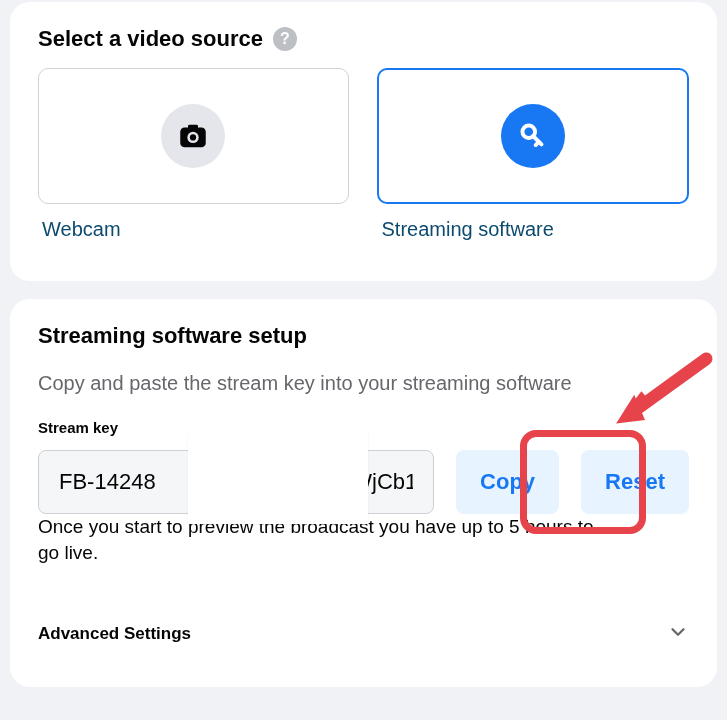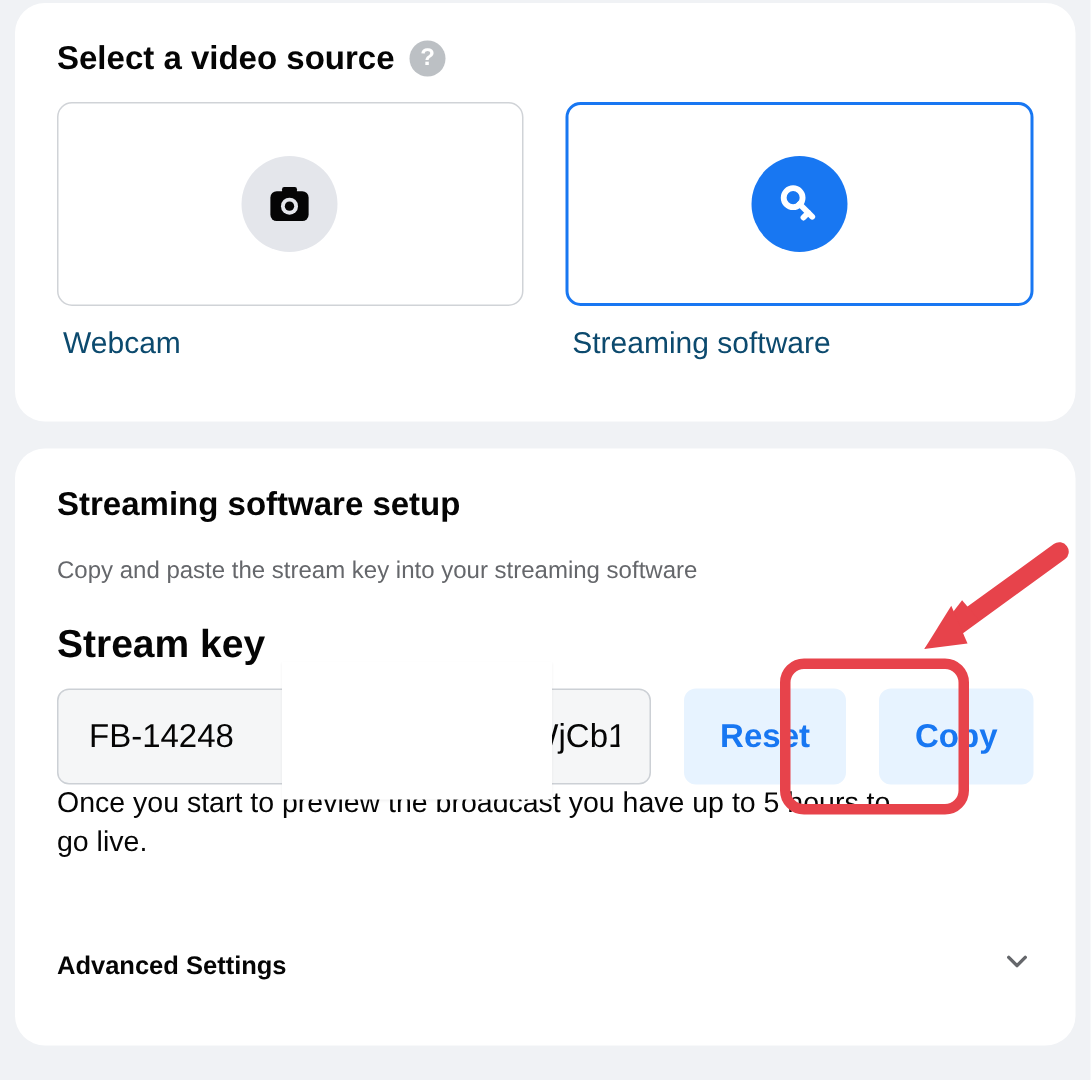--- a/index.html
+++ b/index.html
@@ -45,23 +45,23 @@
     }
     .tile-icon-circle {
       width:64px;height:64px;border-radius:50%;
       background:#e4e6eb;
       display:flex;align-items:center;justify-content:center;
     }
     .tile-icon-circle.blue { background:#1877f2; }
     .source-labels { display:flex; gap:28px; margin-top: 14px; }
     .source-labels > div { flex:1; font-size:20px; color:#0c4a6e; padding-left:4px; }
 
-    .subtitle { font-size:16px; color:#65676b; margin-bottom:24px; }
+    .subtitle { font-size:20px; color:#65676b; margin-bottom:24px; }
 
-    .field-label { font-size:26px; font-weight:700; margin-bottom:14px; }
+    .field-label { font-size:15px; font-weight:700; margin-bottom:14px; }
 
     .key-row { display:flex; gap:0; align-items:stretch; position:relative; }
     .key-input {
       flex:1; height:64px; border:1px solid #ccd0d5; border-radius:8px;
       background:#f5f6f7; font-size:22px; padding:0 20px; color:#050505;
       font-family: inherit;
     }
     .redact {
       position:absolute; left:150px; top:-18px;
       width:180px; height:92px; background:#fff;
@@ -135,22 +135,22 @@
     <span>Streaming software setup</span>
   </div>
 
   <div class="subtitle">Copy and paste the stream key into your streaming software</div>
 
   <div class="field-label">Stream key</div>
 
   <div class="key-row">
     <input class="key-input" type="text" readonly="" value="FB-14248                        Aby1WjCb1tU" style="">
     <div class="redact"></div>
+    <button class="btn">Copy</button>
     <button class="btn">Reset</button>
-    <button class="btn">Copy</button>
 
     <div class="highlight-box"></div>
 
     <svg class="arrow" viewBox="0 0 120 100">
       <defs>
         <linearGradient id="g">
             <stop stop-color="#e7434b"></stop>
           </linearGradient>
       </defs>
       <path d="M 108 12 L 28 70" stroke="#e7434b" stroke-width="14" stroke-linecap="round"></path>

